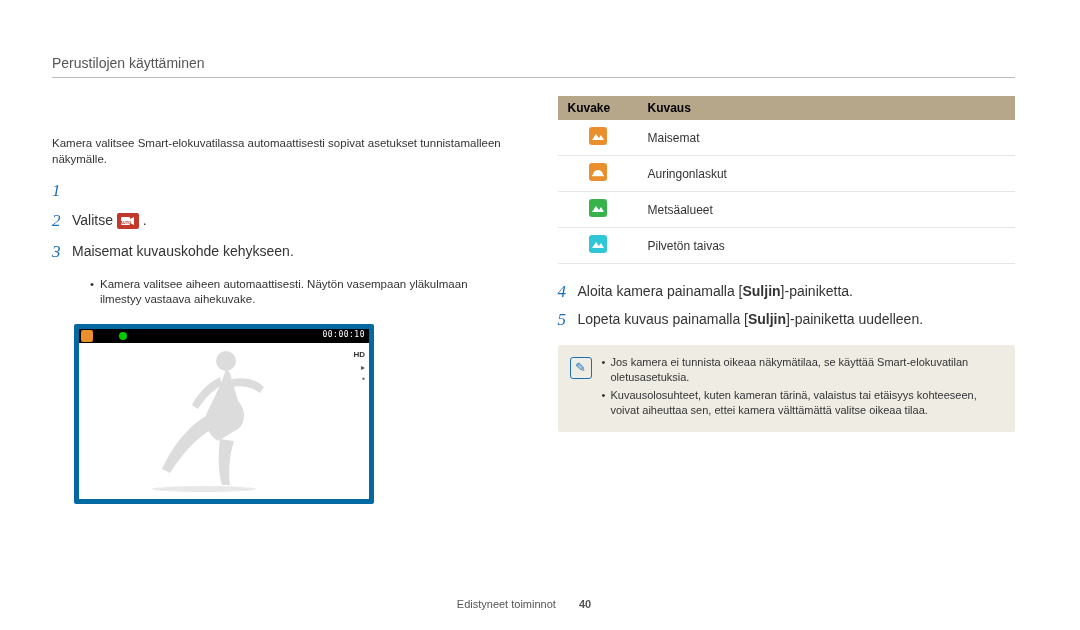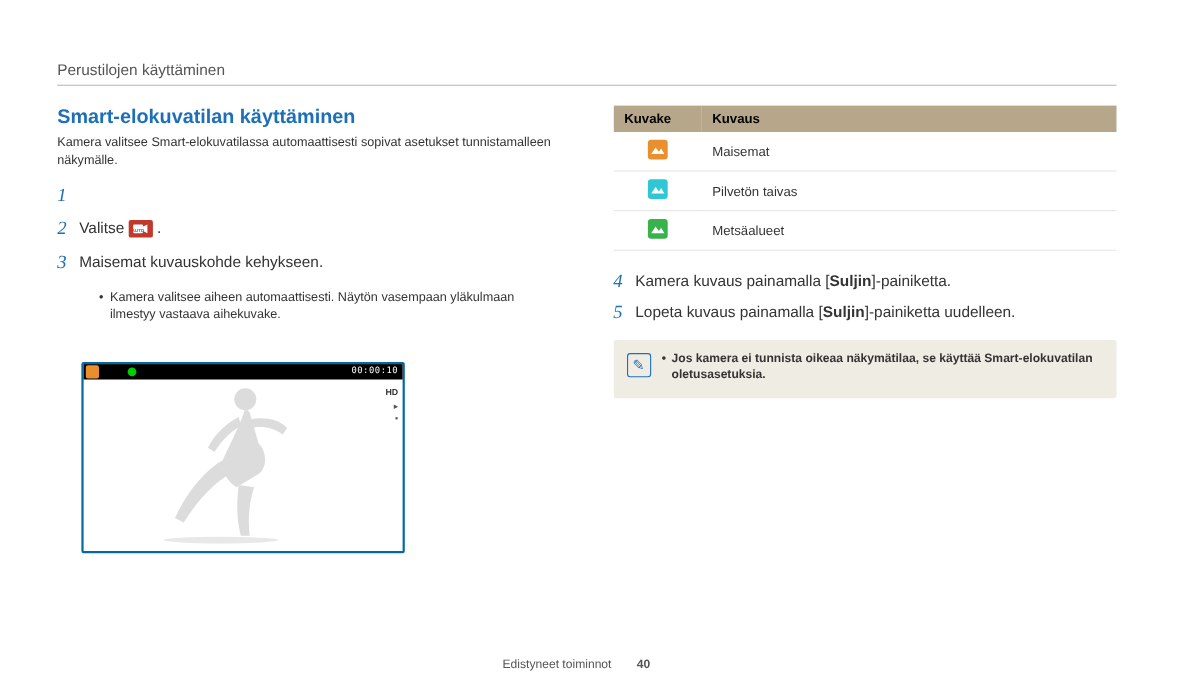--- a/index.html
+++ b/index.html
@@ -2,32 +2,32 @@
 <html><head>
 <meta charset="utf-8">
 <style>
   html,body{margin:0;padding:0;width:1080px;height:630px;background:#fff;font-family:"Segoe UI",Arial,sans-serif;color:#333;}
   .page{position:relative;width:1048px;height:630px;box-sizing:border-box;padding:55px 33px 0 52px;}
   .breadcrumb{font-size:14px;color:#555;margin-bottom:4px;}
   .hr{border:none;border-top:1px solid #bbb;margin:6px 0 18px 0;}
   .cols{display:flex;gap:48px;}
   .col{flex:1;min-width:0;}
   .h2{font-size:18px;color:#1d6fb8;font-weight:600;margin:0 0 6px 0;}
-  .intro{font-size:11.5px;color:#333;line-height:1.35;margin-bottom:14px;}
+  .intro{font-size:11.5px;color:#333;line-height:1.35;margin-bottom:14px;margin-top:40px;}
   .steps{list-style:none;margin:0;padding:0;}
   .steps>li{display:flex;align-items:flex-start;margin-bottom:10px;}
   .stepnum{font-style:italic;font-family:Georgia,serif;font-size:17px;color:#1d6fb8;width:20px;flex:none;line-height:1.2;}
   .steptext{font-size:14px;line-height:1.35;}
   .steptext b{font-weight:700;}
   .sub{list-style:none;margin:16px 0 0 0;padding:0 0 0 18px;}
   .sub>li{position:relative;font-size:11.5px;color:#333;line-height:1.35;padding-left:10px;margin-bottom:2px;}
   .sub>li:before{content:"•";position:absolute;left:0;top:0;}
   .icon-inline{display:inline-flex;align-items:center;justify-content:center;width:22px;height:16px;background:#c0392b;border-radius:2px;vertical-align:-2px;}
   .icon-inline svg{width:14px;height:12px;}
-  .display{width:290px;height:170px;border:2px solid #0369a1;margin:32px 0 0 22px;position:relative;border-radius:2px;background:#fff;}
+  .display{width:290px;height:170px;border:5px solid #0369a1;margin:14px 0 0 22px;position:relative;border-radius:2px;background:#fff;}
   .dtop{position:absolute;left:0;right:0;top:0;height:14px;background:#000;}
   .dtop-left{position:absolute;left:2px;top:1px;width:12px;height:12px;background:#e98f2e;border-radius:2px;}
   .dtop-dot{position:absolute;left:40px;top:3px;width:8px;height:8px;background:#0c0;border-radius:50%;}
   .dtop-txt{position:absolute;left:52px;top:1px;font-size:8px;color:#0c0;font-family:monospace;}
   .dtop-time{position:absolute;right:4px;top:1px;font-size:8px;color:#fff;font-family:monospace;letter-spacing:0.5px;}
   .dright{position:absolute;right:4px;top:20px;font-size:8px;color:#555;text-align:right;line-height:1.4;}
   .figure-svg{position:absolute;left:55px;bottom:6px;}
   .tbl{width:100%;border-collapse:collapse;font-size:12px;}
   .tbl th{background:#b7a78a;color:#000000;text-align:left;padding:5px 10px;font-weight:600;}
   .tbl td{padding:7px 10px;border-bottom:1px solid #e6e6e6;vertical-align:middle;margin-top:44px;}
@@ -36,36 +36,35 @@
   .ic-orange{background:#e98f2e;}
   .ic-sun{background:#e98f2e;}
   .ic-cyan{background:#2fc6d6;}
   .ic-green{background:#38b24a;}
   .ic svg{position:absolute;left:2px;top:2px;width:14px;height:14px;}
   .steps2{list-style:none;margin:18px 0 0 0;padding:0;}
   .steps2>li{display:flex;align-items:flex-start;margin-bottom:8px;}
   .note{display:flex;background:#efece4;border-radius:2px;padding:10px 12px;margin-top:14px;gap:10px;}
   .note-ic{flex:none;width:20px;height:20px;border:1.5px solid #1d6fb8;border-radius:3px;display:flex;align-items:center;justify-content:center;color:#1d6fb8;font-size:13px;margin-top:2px;}
   .note ul{list-style:none;margin:0;padding:0;}
-  .note li{position:relative;font-size:11px;line-height:1.35;padding-left:9px;margin-bottom:4px;color:#333;font-weight:bold;}
+  .note li{position:relative;font-size:11px;line-height:1.35;padding-left:9px;margin-bottom:4px;color:#333;}
   .note li:before{content:"•";position:absolute;left:0;}
   .footer{position:absolute;left:0;right:0;bottom:20px;text-align:center;font-size:11px;color:#555;}
   .footer b{font-weight:700;margin-left:20px;}
 </style>
 </head>
 <body>
 
 <div class="page">
   <div class="breadcrumb">Perustilojen käyttäminen</div>
   <hr class="hr">
 
   <div class="cols">
 
     <div class="col">
-      <div class="h2">Smart-elokuvatilan käyttäminen</div>
       <div class="intro">Kamera valitsee Smart-elokuvatilassa automaattisesti sopivat asetukset tunnistamalleen näkymälle.</div>
 
       <ul class="steps">
         <li>
           <span class="stepnum">1</span>
         </li>
         <li>
           <span class="stepnum">2</span>
           <span class="steptext">
             <span>Valitse </span>
@@ -125,53 +124,61 @@
           </tr>
         </thead>
         <tbody>
           <tr>
             <td><span class="ic ic-orange"><svg viewBox="0 0 14 14">
                     <path d="M1 11 L5 5 L8 9 L10 6 L13 11 Z" fill="#fff"></path>
                   </svg></span></td>
             <td>Maisemat</td>
           </tr>
           <tr>
-            <td><span class="ic ic-cyan"><svg viewBox="0 0 14 14">
-                    <path d="M1 11 L5 5 L8 9 L10 6 L13 11 Z" fill="#fff"></path>
+            <td><span class="ic ic-sun"><svg viewBox="0 0 14 14">
+                    <path d="M2 10 A5 5 0 0 1 12 10 Z" fill="#fff"></path>
+                    <rect x="1" y="10" width="12" height="1.2" fill="#fff"></rect>
                   </svg></span></td>
-            <td>Pilvetön taivas</td>
+            <td>Auringonlaskut</td>
           </tr>
           <tr>
             <td><span class="ic ic-green"><svg viewBox="0 0 14 14">
                     <path d="M1 11 L5 5 L8 9 L10 6 L13 11 Z" fill="#fff"></path>
                   </svg></span></td>
             <td>Metsäalueet</td>
+          </tr>
+          <tr>
+            <td><span class="ic ic-cyan"><svg viewBox="0 0 14 14">
+                    <path d="M1 11 L5 5 L8 9 L10 6 L13 11 Z" fill="#fff"></path>
+                  </svg></span></td>
+            <td>Pilvetön taivas</td>
           </tr>
         </tbody>
       </table>
 
       <ul class="steps2">
         <li>
           <span class="stepnum">4</span>
           <span class="steptext">
-            <span>Kamera kuvaus painamalla [</span><b>Suljin</b><span>]-painiketta.</span>
+            <span>Aloita kamera painamalla [</span><b>Suljin</b><span>]-painiketta.</span>
           </span>
         </li>
         <li>
           <span class="stepnum">5</span>
           <span class="steptext">
             <span>Lopeta kuvaus painamalla [</span><b>Suljin</b><span>]-painiketta uudelleen.</span>
           </span>
         </li>
       </ul>
 
       <div class="note">
         <div class="note-ic">✎</div>
         <ul>
           <li>Jos kamera ei tunnista oikeaa näkymätilaa, se käyttää Smart-elokuvatilan oletusasetuksia.</li>
+          <li>Kuvausolosuhteet, kuten kameran tärinä, valaistus tai etäisyys kohteeseen, voivat aiheuttaa sen, ettei kamera välttämättä valitse oikeaa tilaa.</li>
         </ul>
       </div>
     </div>
   </div>
 
   <div class="footer">
     <span>Edistyneet toiminnot</span>
     <b>40</b>
   </div>
 </div>

